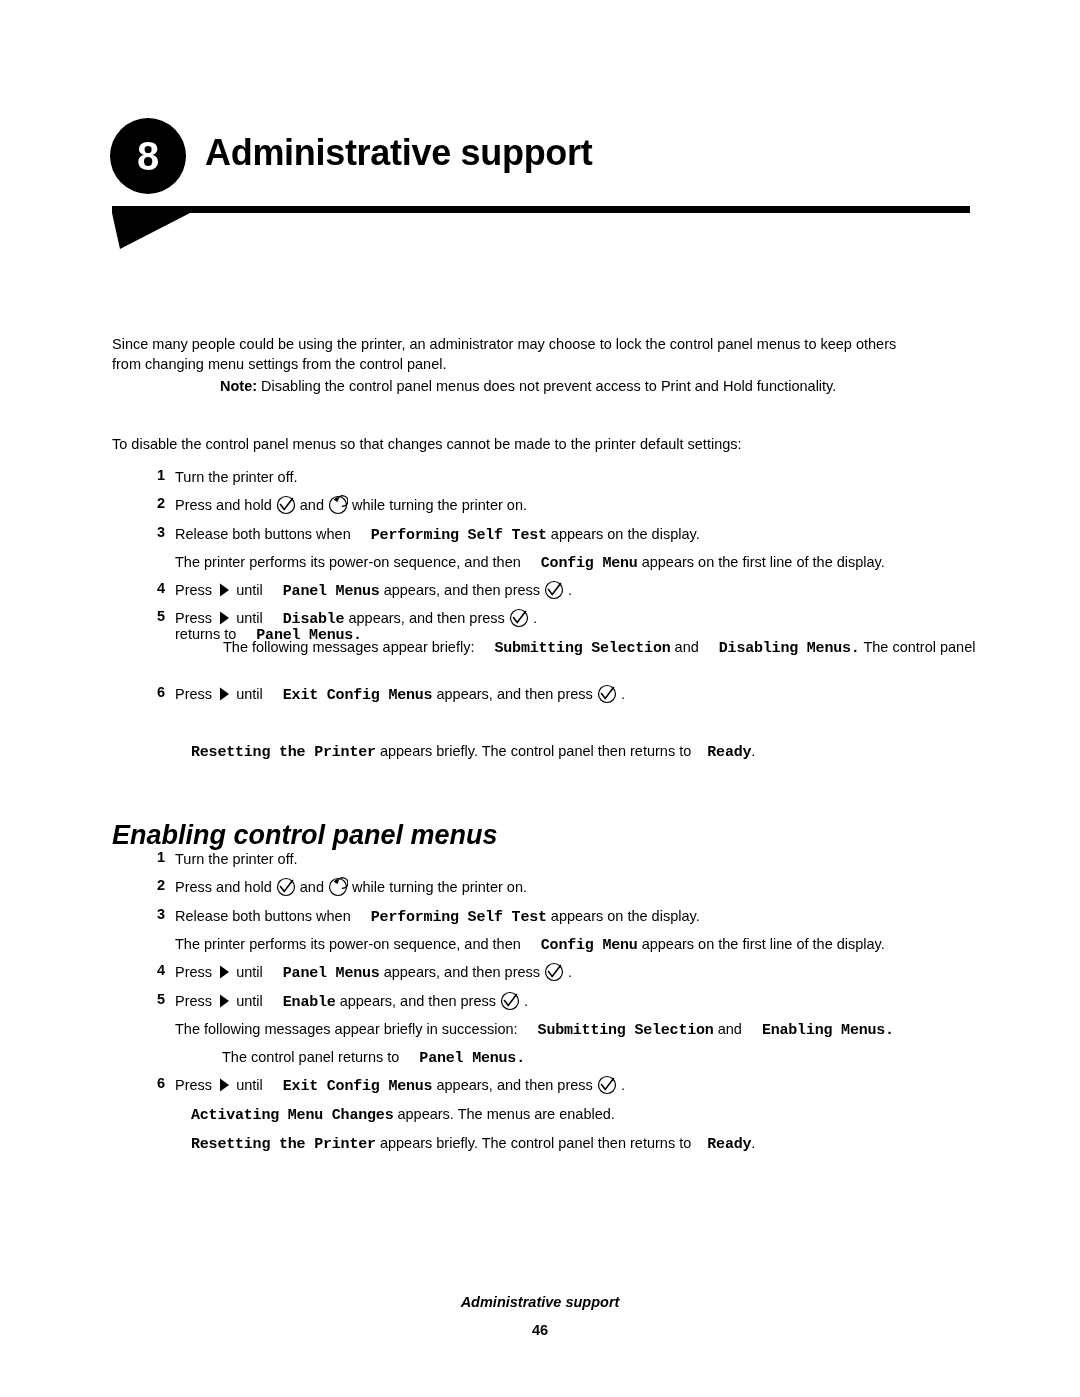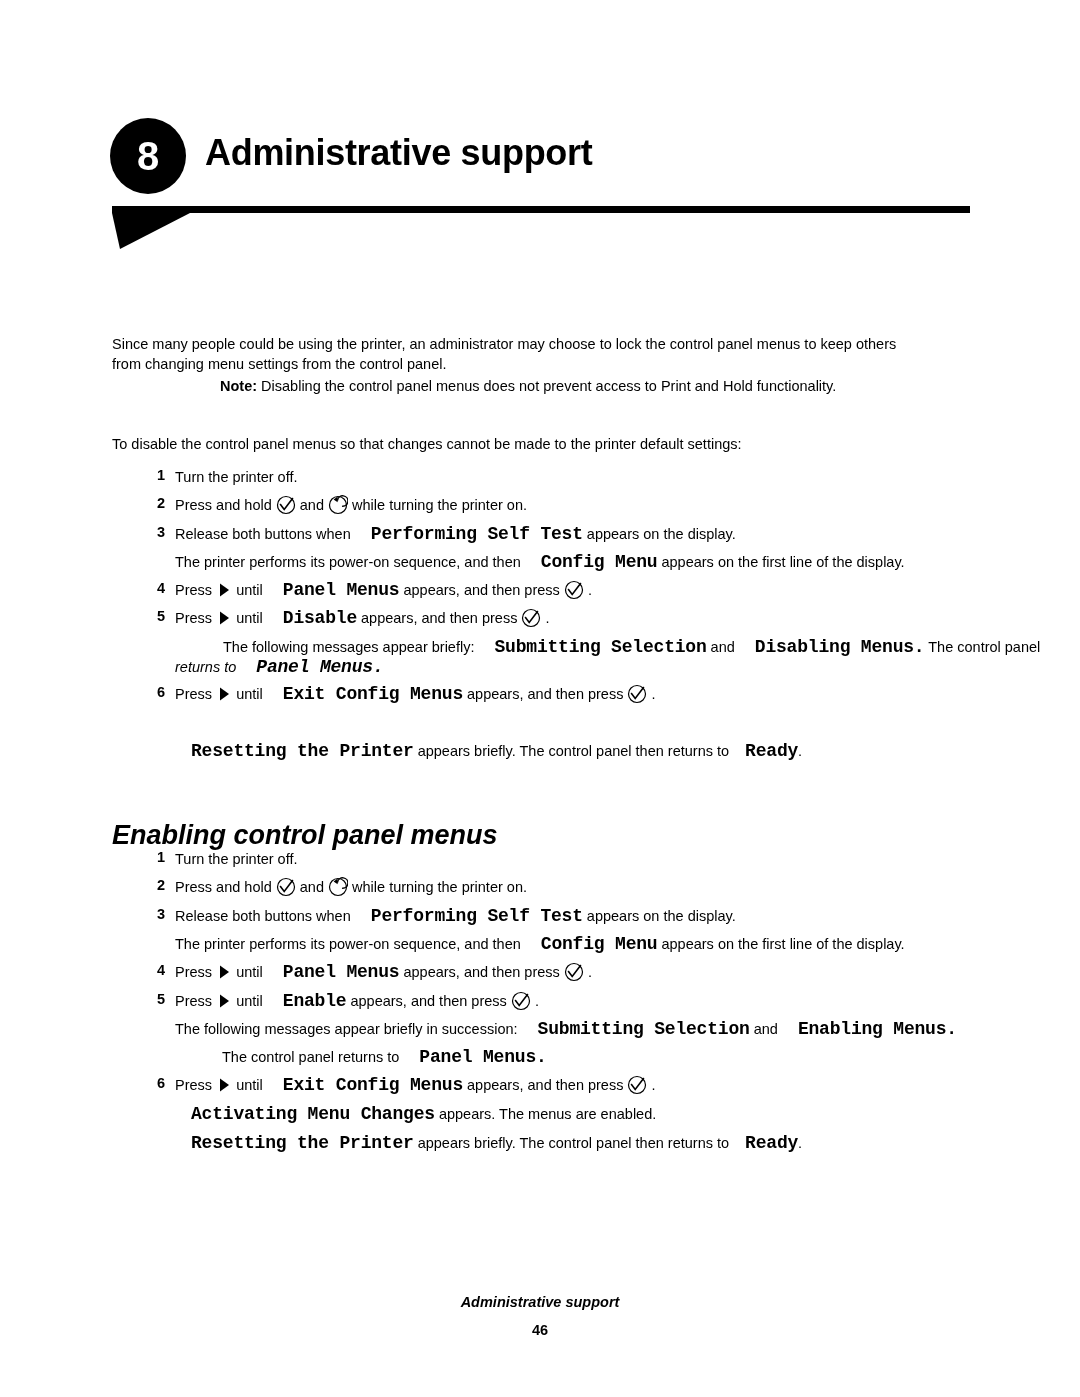--- a/index.html
+++ b/index.html
@@ -96,21 +96,21 @@
 
   
   .para {
     position: absolute;
     font-size: 14.5px;
     line-height: 20px;
     color: #000000;
   }
   .mono {
     font-family: "Liberation Mono", monospace;
-    font-size: 18px;
+    font-size: 15px;
     font-weight: bold;
     letter-spacing: -0.2px;
     padding-left: 16px;
   }
   .bold { font-weight: bold; }
   .step-num {
     position: absolute;
     width: 20px;
     text-align: right;
     font-weight: bold;
@@ -265,21 +265,21 @@
     <span>.</span>
   </div>
 
   <div class="step-body" style="top:637px; width:830px;margin-left:48px;">
     <span>The following messages appear briefly:</span>
     <span class="mono">Submitting Selection</span>
     <span>and</span>
     <span class="mono">Disabling Menus.</span>
     <span>The control panel</span>
   </div>
-  <div class="step-body" style="top:657px; width:830px;font-style:italic;">
+  <div class="step-body" style="top:624px; width:830px;">
     <span>returns to</span>
     <span class="mono">Panel Menus.</span>
   </div>
 
   <div class="step-num" style="left:145px; top:684px;">6</div>
   <div class="step-body" style="top:684px;">
     <span>Press</span>
     <span class="icon-arrow">
       <svg width="16" height="16" viewBox="0 0 16 16">
           <polygon points="4,1.5 13,8 4,14.5" fill="#000"></polygon>

